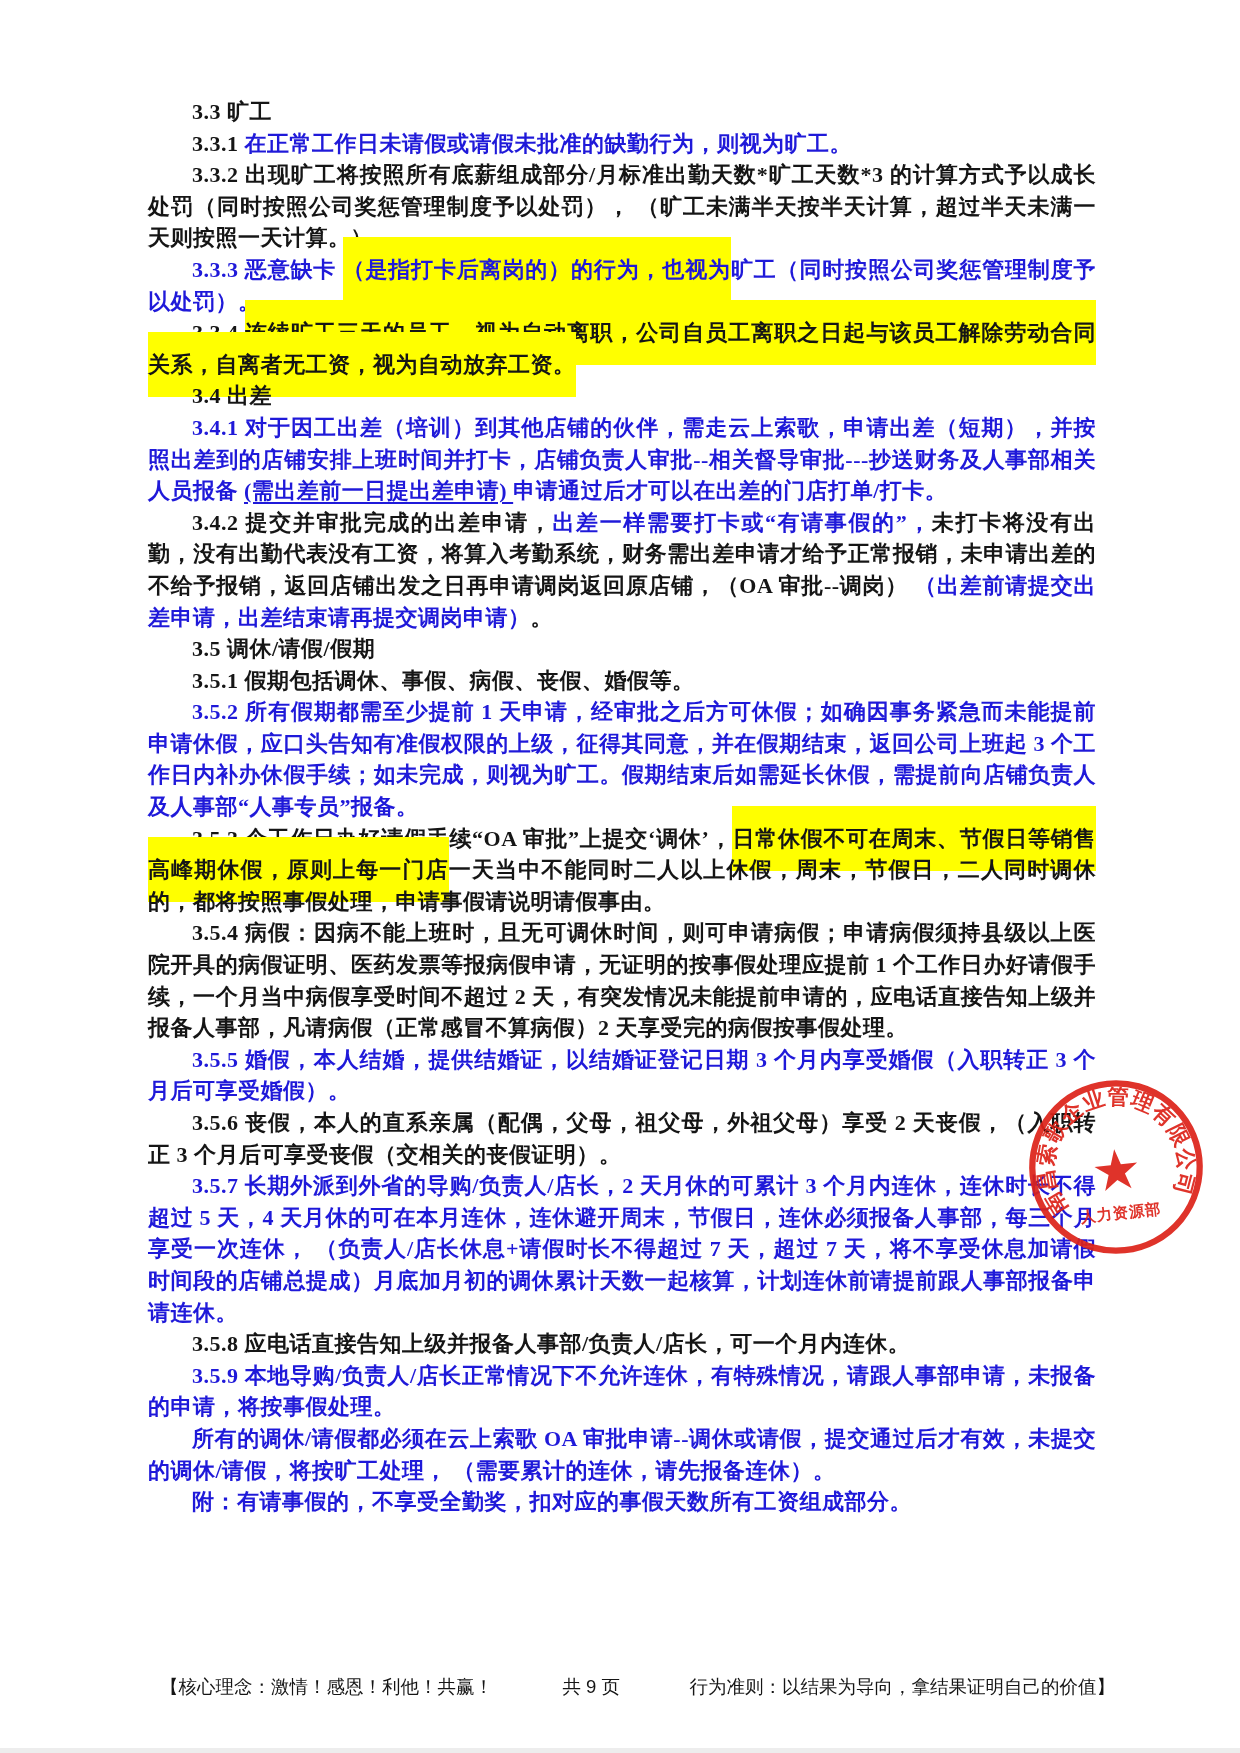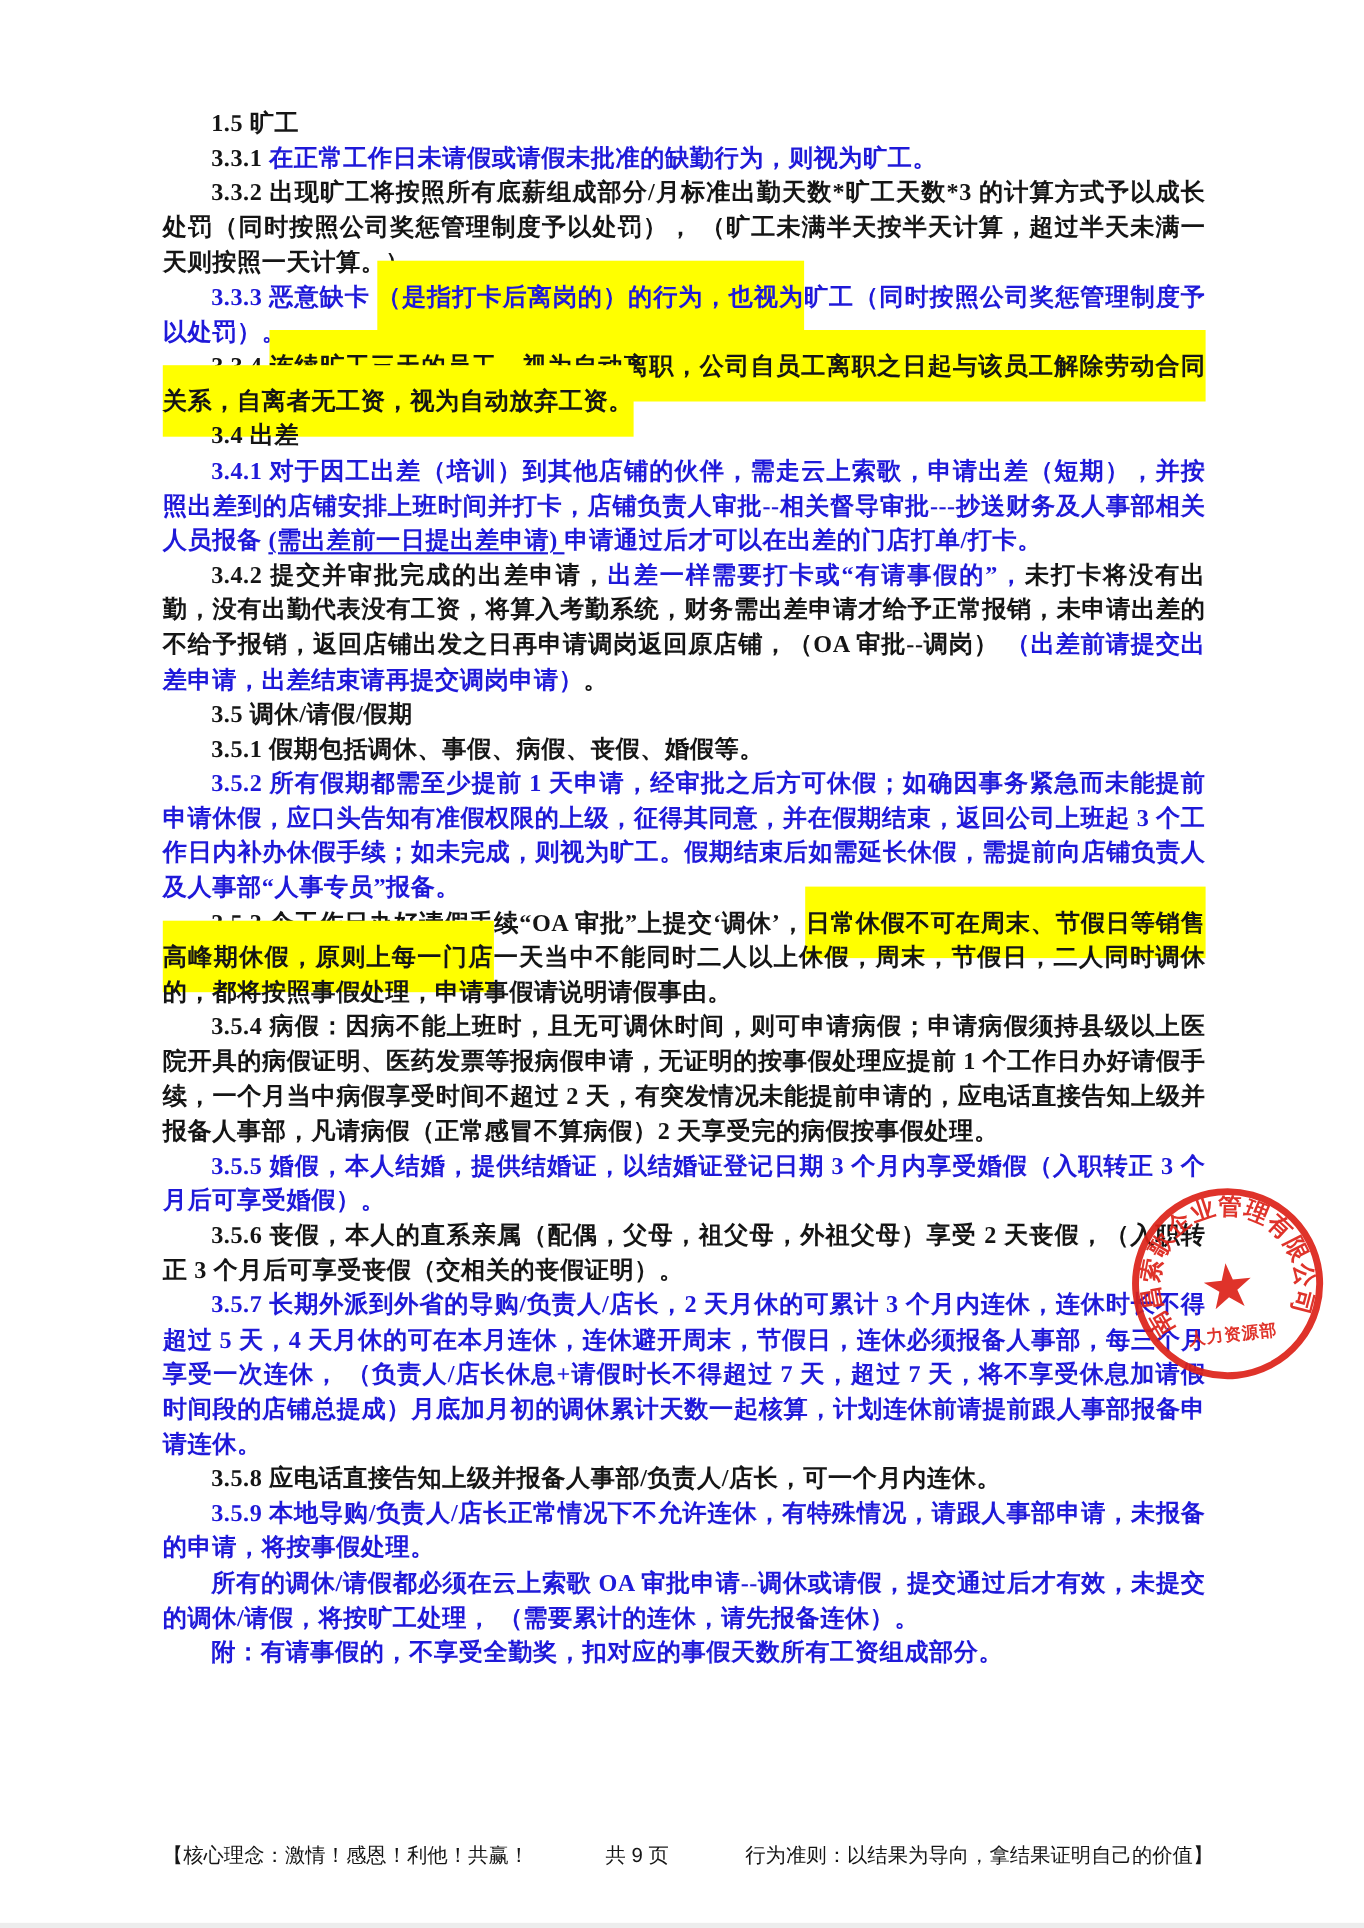--- a/index.html
+++ b/index.html
@@ -34,42 +34,42 @@
     width:180px; height:180px;
     transform:rotate(-6deg);
     opacity:0.92;
     pointer-events:none;
   }
   .stamp svg { display:block; }
   .stamp text { font-family:"Liberation Serif","DejaVu Serif",serif; }
 
   .footer {
     position:absolute;
-    left:148px; top:1674px; width:955px;
+    left:160px; top:1674px; width:955px;
     display:flex;
     justify-content:space-between;
     align-items:baseline;
     font-family:"Liberation Sans","DejaVu Sans",sans-serif;
     font-size:18.5px;
     color:var(--text-black,#151515);
     white-space:nowrap;
   }
   .page-bottom-edge {
     position:absolute; left:0; bottom:0; width:1240px; height:5px;
     background:#ededed;
   }
 </style>
 </head>
 <body>
 
 <div class="page">
 
   <div class="doc-body">
 
-  <p class="para"><span class="c-k">1.5 旷工</span></p>
+  <p class="para"><span class="c-k">3.3 旷工</span></p>
       <p class="para"><span class="c-k">3.3.1 </span><span class="c-b">在正常工作日未请假或请假未批准的缺勤行为，则视为旷工。</span></p>
       <p class="para"><span class="c-k">3.3.2 出现旷工将按照所有底薪组成部分/月标准出勤天数*旷工天数*3 的计算方式予以成长处罚（同时按照公司奖惩管理制度予以处罚）， （旷工未满半天按半天计算，超过半天未满一天则按照一天计算。）</span></p>
       <p class="para"><span class="c-b">3.3.3 恶意缺卡 </span><span class="c-b hl">（是指打卡后离岗的）的行为，也视为</span><span class="c-b">旷工（同时按照公司奖惩管理制度予以处罚）。</span></p>
       <p class="para"><span class="c-k">3.3.4 </span><span class="c-k hl">连续旷工三天的员工，视为自动离职，公司自员工离职之日起与该员工解除劳动合同关系，自离者无工资，视为自动放弃工资。</span></p>
       <p class="para"><span class="c-k">3.4 出差</span></p>
       <p class="para"><span class="c-b">3.4.1 对于因工出差（培训）到其他店铺的伙伴，需走云上索歌，申请出差（短期），并按照出差到的店铺安排上班时间并打卡，店铺负责人审批--相关督导审批---抄送财务及人事部相关人员报备 </span><span class="c-b ul">(需出差前一日提出差申请) </span><span class="c-b">申请通过后才可以在出差的门店打单/打卡。</span></p>
       <p class="para"><span class="c-k">3.4.2 提交并审批完成的出差申请，</span><span class="c-b">出差一样需要打卡或“有请事假的”，</span><span class="c-k">未打卡将没有出勤，没有出勤代表没有工资，将算入考勤系统，财务需出差申请才给予正常报销，未申请出差的不给予报销，返回店铺出发之日再申请调岗返回原店铺，（OA 审批--调岗） </span><span class="c-b">（出差前请提交出差申请，出差结束请再提交调岗申请）</span><span class="c-k">。</span></p>
       <p class="para"><span class="c-k">3.5 调休/请假/假期</span></p>
       <p class="para"><span class="c-k">3.5.1 假期包括调休、事假、病假、丧假、婚假等。</span></p>
       <p class="para"><span class="c-b">3.5.2 所有假期都需至少提前 1 天申请，经审批之后方可休假；如确因事务紧急而未能提前申请休假，应口头告知有准假权限的上级，征得其同意，并在假期结束，返回公司上班起 3 个工作日内补办休假手续；如未完成，则视为旷工。假期结束后如需延长休假，需提前向店铺负责人及人事部“人事专员”报备。</span></p>

